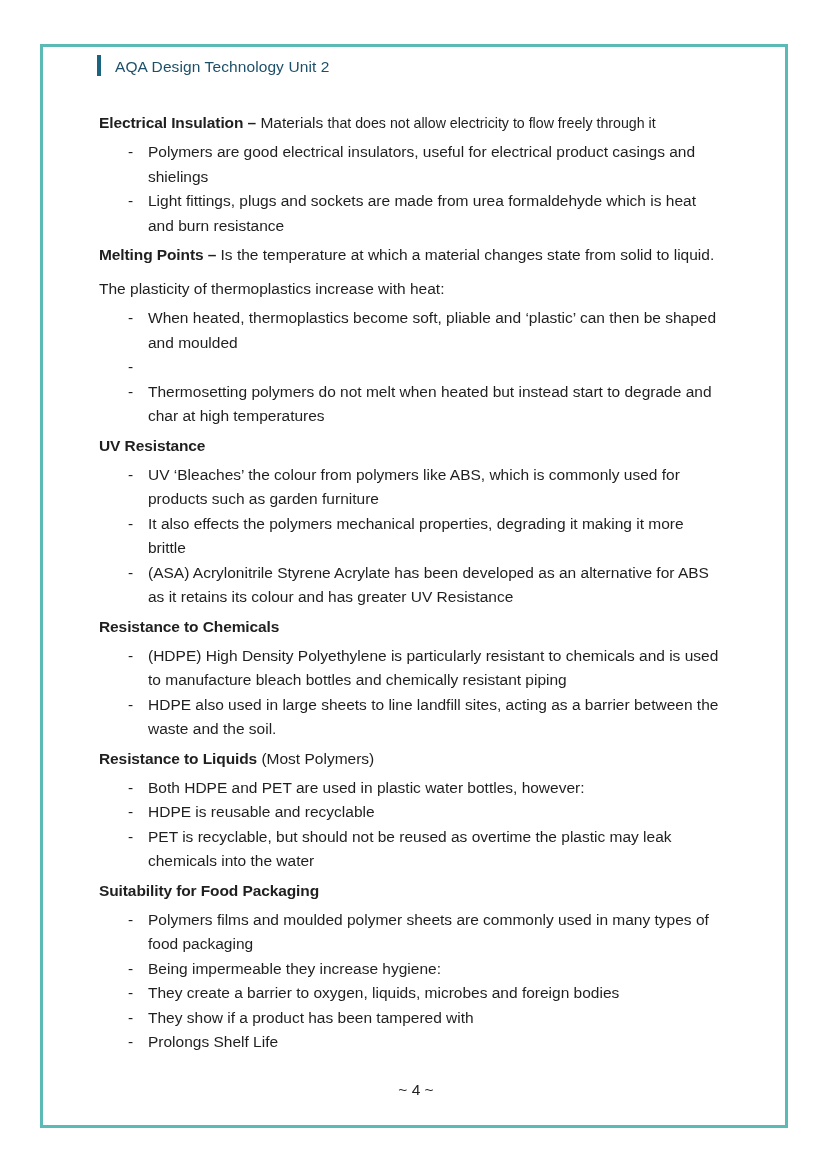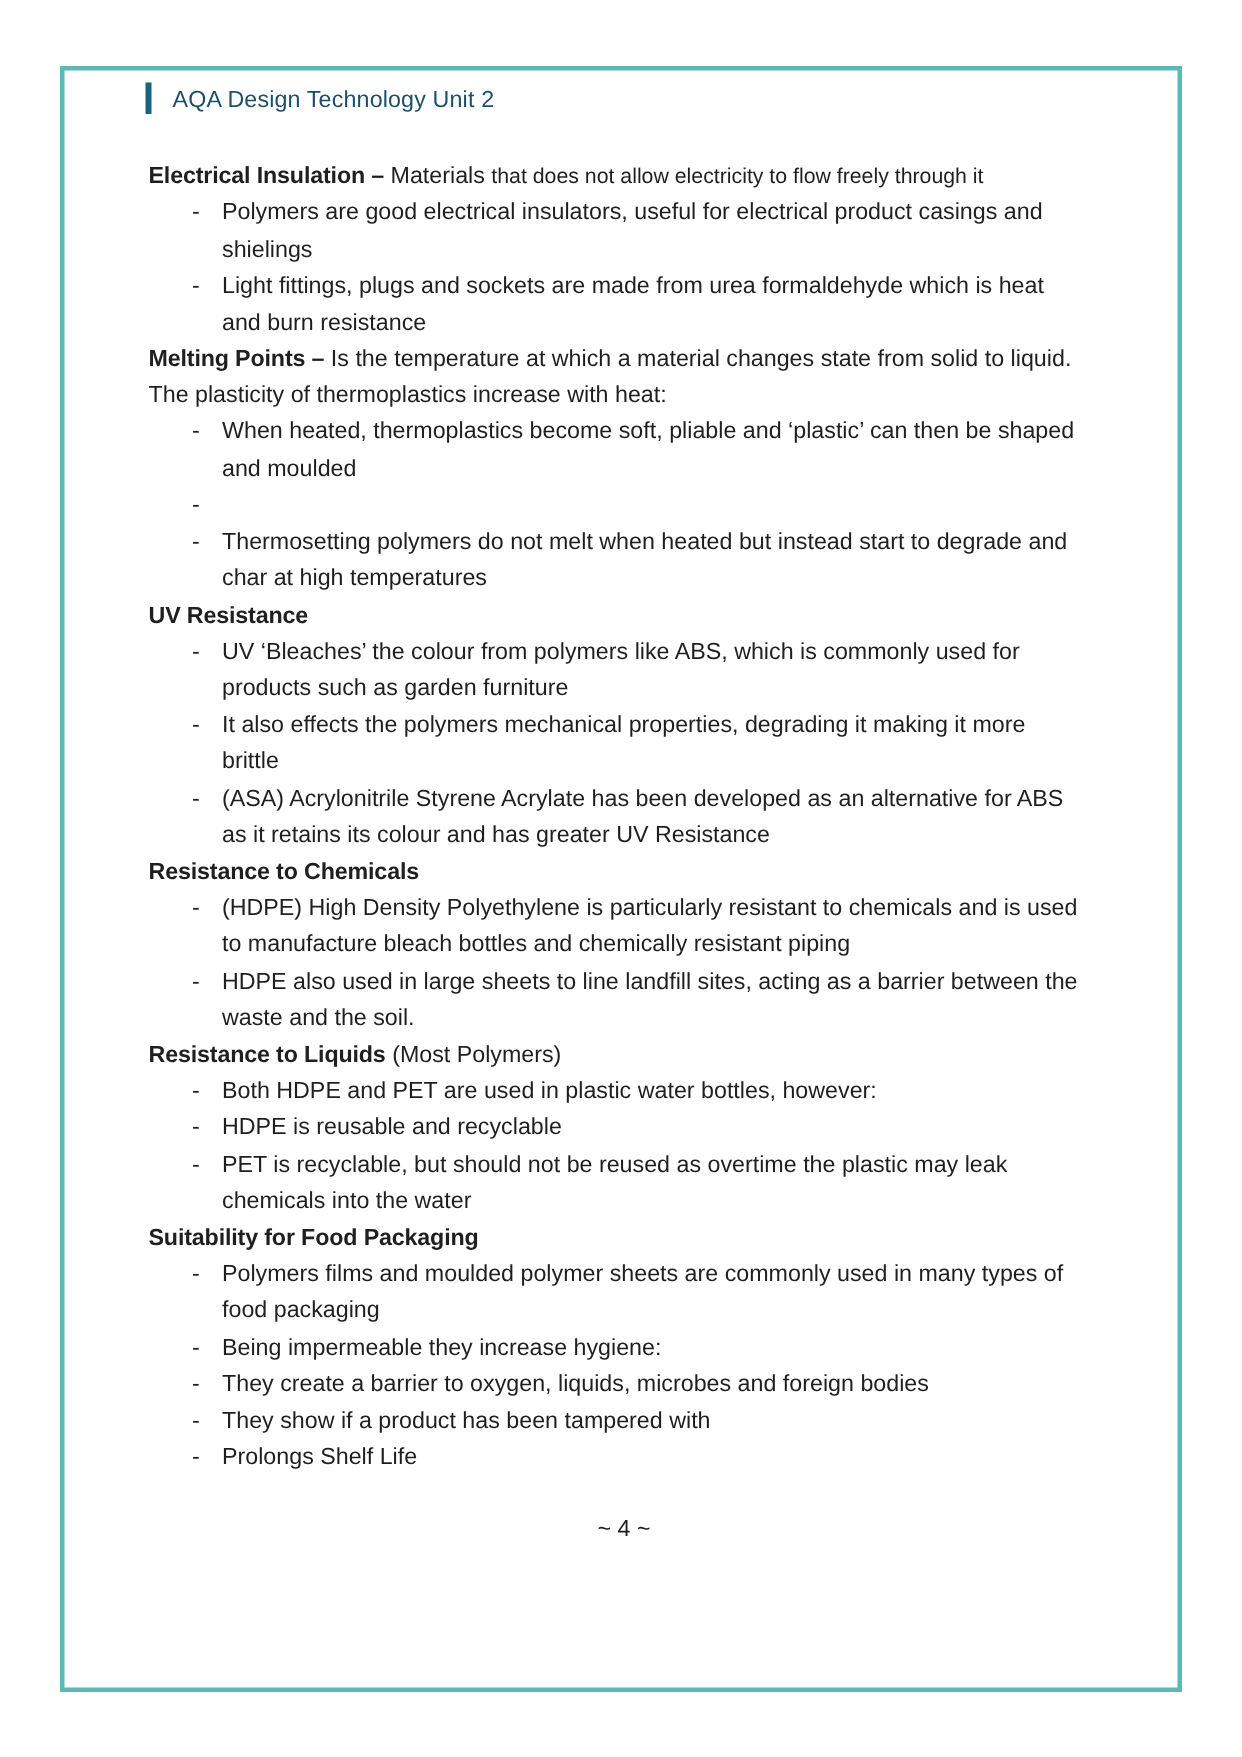--- a/index.html
+++ b/index.html
@@ -43,21 +43,21 @@
     letter-spacing: 0.1px;
   }
   .content {
     margin: 30px 52px 0 56px;
   }
   .sec { }
   .sec:first-child { margin-top: 0; }
   .heading {
     margin: 0;
     font-size: 15.5px;
-    line-height: 24px;
+    line-height: 34px;
   }
   .heading b { font-weight: 700; letter-spacing: -0.1px; }
   .heading .rest { font-weight: 400; }
   .heading .rest.small { font-size: 14.2px; }
   .bullets {
     margin: 0;
     padding: 0 0 0 29px;
     list-style: none;
   }
   .bullets li {

